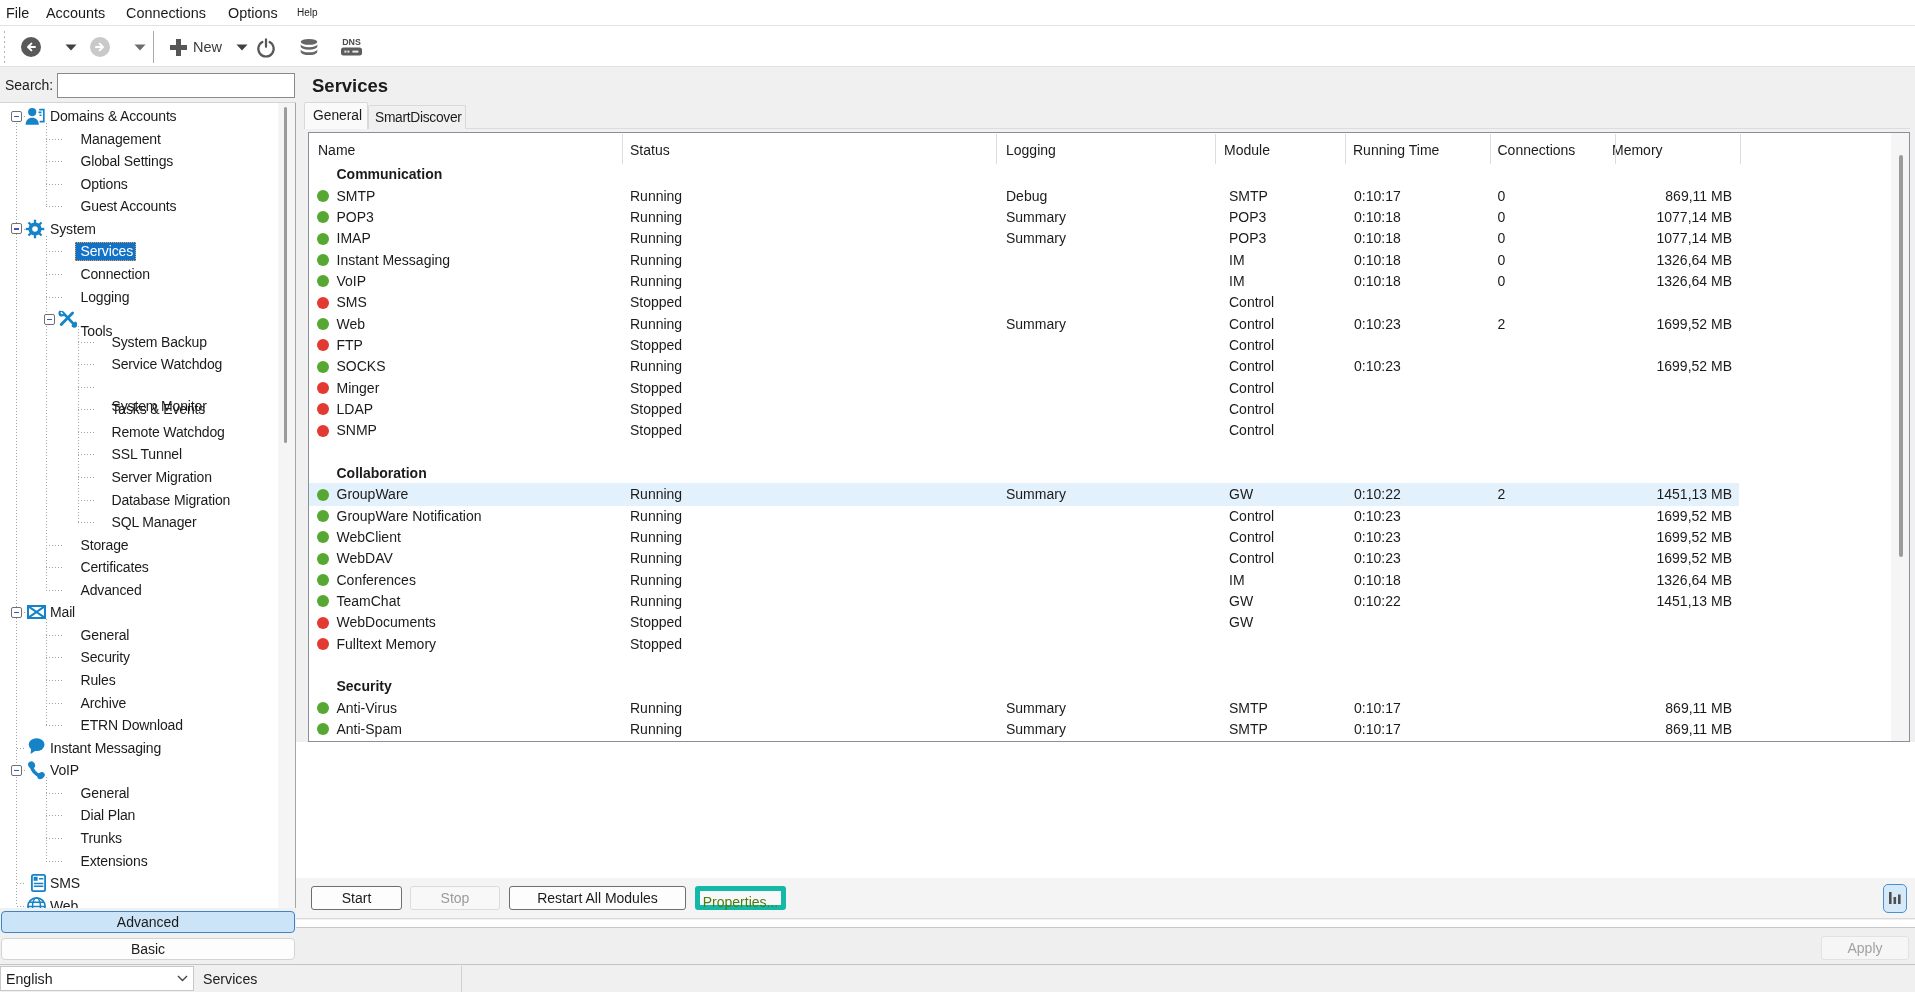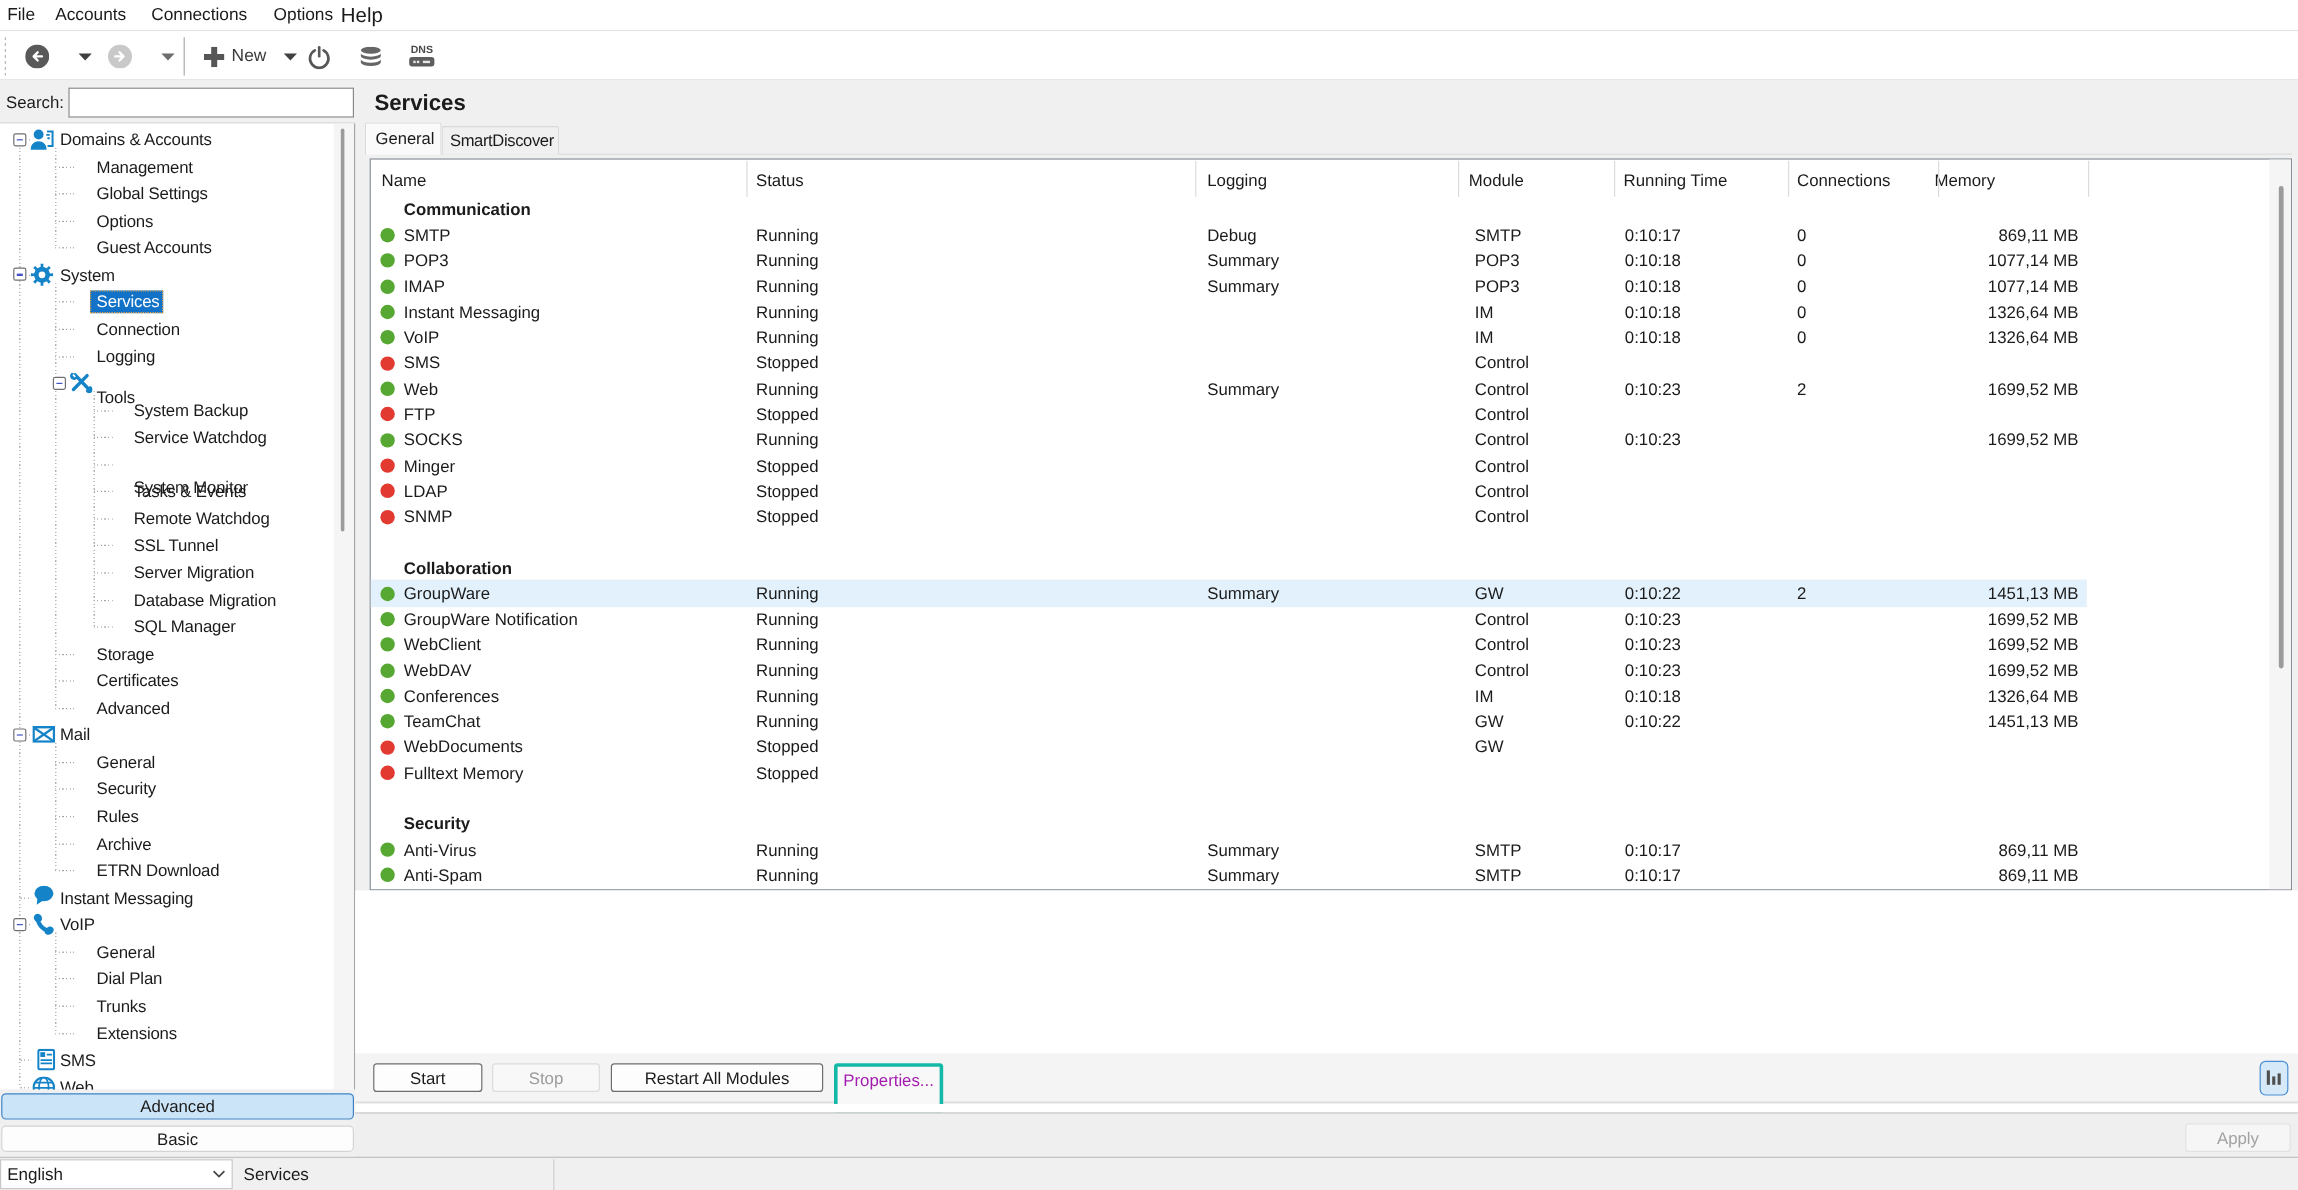--- a/index.html
+++ b/index.html
@@ -16,21 +16,21 @@
   .cell{position:absolute;white-space:nowrap;font-size:14px;color:#1b1b1b;line-height:21px;height:21px;}
   .dot{position:absolute;width:12px;height:12px;border-radius:50%;}
   .btn{position:absolute;box-sizing:border-box;border-radius:3px;text-align:center;font-size:14px;color:#1b1b1b;}
 </style></head><body>
 
 <div class="a" style="left:0;top:0;width:1915px;height:25px;background:#fff;border-bottom:1px solid #e2e2e2;"></div>
 <div class="tx" style="left:6px;top:4px;font-size:14.4px;line-height:18px;">File</div>
 <div class="tx" style="left:46px;top:4px;font-size:14.4px;line-height:18px;">Accounts</div>
 <div class="tx" style="left:126px;top:4px;font-size:14.4px;line-height:18px;">Connections</div>
 <div class="tx" style="left:228px;top:4px;font-size:14.4px;line-height:18px;">Options</div>
-<div class="tx" style="left:284px;top:4px;font-size:17px;line-height:18px;">Help</div>
+<div class="tx" style="left:297px;top:4px;font-size:10px;line-height:18px;">Help</div>
 <div class="a" style="left:0;top:26px;width:1915px;height:40px;background:#fff;border-bottom:1px solid #e2e2e2;"></div>
 <div class="a" style="left:4px;top:31px;width:1px;height:32px;background-image:repeating-linear-gradient(to bottom,#b6b6b6 0,#b6b6b6 2px,transparent 2px,transparent 5px);"></div>
 <svg class="a" style="left:21px;top:37px;" width="20" height="20" viewBox="0 0 20 20">
 <circle cx="10" cy="10" r="10" fill="#595959"></circle>
 <path d="M14 10 H7.4 M10.4 6.6 L7 10 l3.4 3.4" stroke="#fff" stroke-width="1.9" fill="none" stroke-linecap="round" stroke-linejoin="round"></path>
 </svg>
 <svg class="a" style="left:65px;top:43.5px;" width="12" height="7" viewBox="0 0 12 7">
     <path d="M0.5 0.5 h11 l-5.5 6 z" fill="#404040"></path>
   </svg>
 <svg class="a" style="left:90px;top:37px;" width="20" height="20" viewBox="0 0 20 20">
@@ -350,21 +350,21 @@
 <div class="cell" style="left:630px;top:718.9px;">Running</div>
 <div class="cell" style="left:1006px;top:718.9px;">Summary</div>
 <div class="cell" style="left:1229px;top:718.9px;">SMTP</div>
 <div class="cell" style="left:1354px;top:718.9px;">0:10:17</div>
 <div class="cell" style="left:1582px;top:718.9px;width:150px;text-align:right;">869,11 MB</div>
 <div class="a" style="left:296px;top:742px;width:1619px;height:136px;background:#fff;"></div>
 <div class="a" style="left:296px;top:878px;width:1619px;height:41px;background:#f4f4f4;border-bottom:1px solid #d9d9d9;box-sizing:border-box;"></div>
 <div class="btn" style="left:311px;top:886px;width:91px;height:24px;line-height:22px;background:#fdfdfd;border:1px solid #6e6e6e;">Start</div>
 <div class="btn" style="left:410px;top:886px;width:90px;height:24px;line-height:22px;background:#f8f8f8;border:1px solid #dcdcdc;color:#9b9b9b;">Stop</div>
 <div class="btn" style="left:509px;top:886px;width:177px;height:24px;line-height:22px;background:#fdfdfd;border:1px solid #6e6e6e;">Restart All Modules</div>
-<div class="btn" style="left:695px;top:886px;width:91px;height:42px;line-height:22px;background:#f8f8f8;border:3px solid #14b8a6;color:#a21caf;">Properties...</div>
+<div class="btn" style="left:695px;top:886px;width:91px;height:24px;line-height:22px;background:#f8f8f8;border:5px solid #14b8a6;color:#4d7c0f;">Properties...</div>
 <div class="a" style="left:1883px;top:884px;width:24px;height:29px;background:#d6e9f9;border:1.5px solid #4a8fd3;border-radius:5px;box-sizing:border-box;"></div>
 <svg class="a" style="left:1888px;top:891px;" width="14" height="14" viewBox="0 0 14 14">
 <rect x="1" y="1" width="2.6" height="12" fill="#4f4f4f"></rect>
     <rect x="5.5" y="6" width="2.6" height="7" fill="#4f4f4f"></rect>
     <rect x="10" y="3.5" width="2.6" height="9.5" fill="#4f4f4f"></rect>
   </svg>
 <div class="a" style="left:296px;top:920px;width:1619px;height:7px;background:#fff;"></div>
 <div class="a" style="left:0;top:927px;width:1915px;height:38px;background:#efefef;border-top:1px solid #c8c8c8;border-bottom:1px solid #c8c8c8;box-sizing:border-box;"></div>
 <div class="btn" style="left:1821px;top:936px;width:88px;height:24px;line-height:22px;background:#f6f6f6;border:1px solid #e2e2e2;color:#a2a2a2;border-radius:3px;">Apply</div>
 <div class="a" style="left:0;top:908px;width:296px;height:56px;background:#f0f0f0;"></div>

